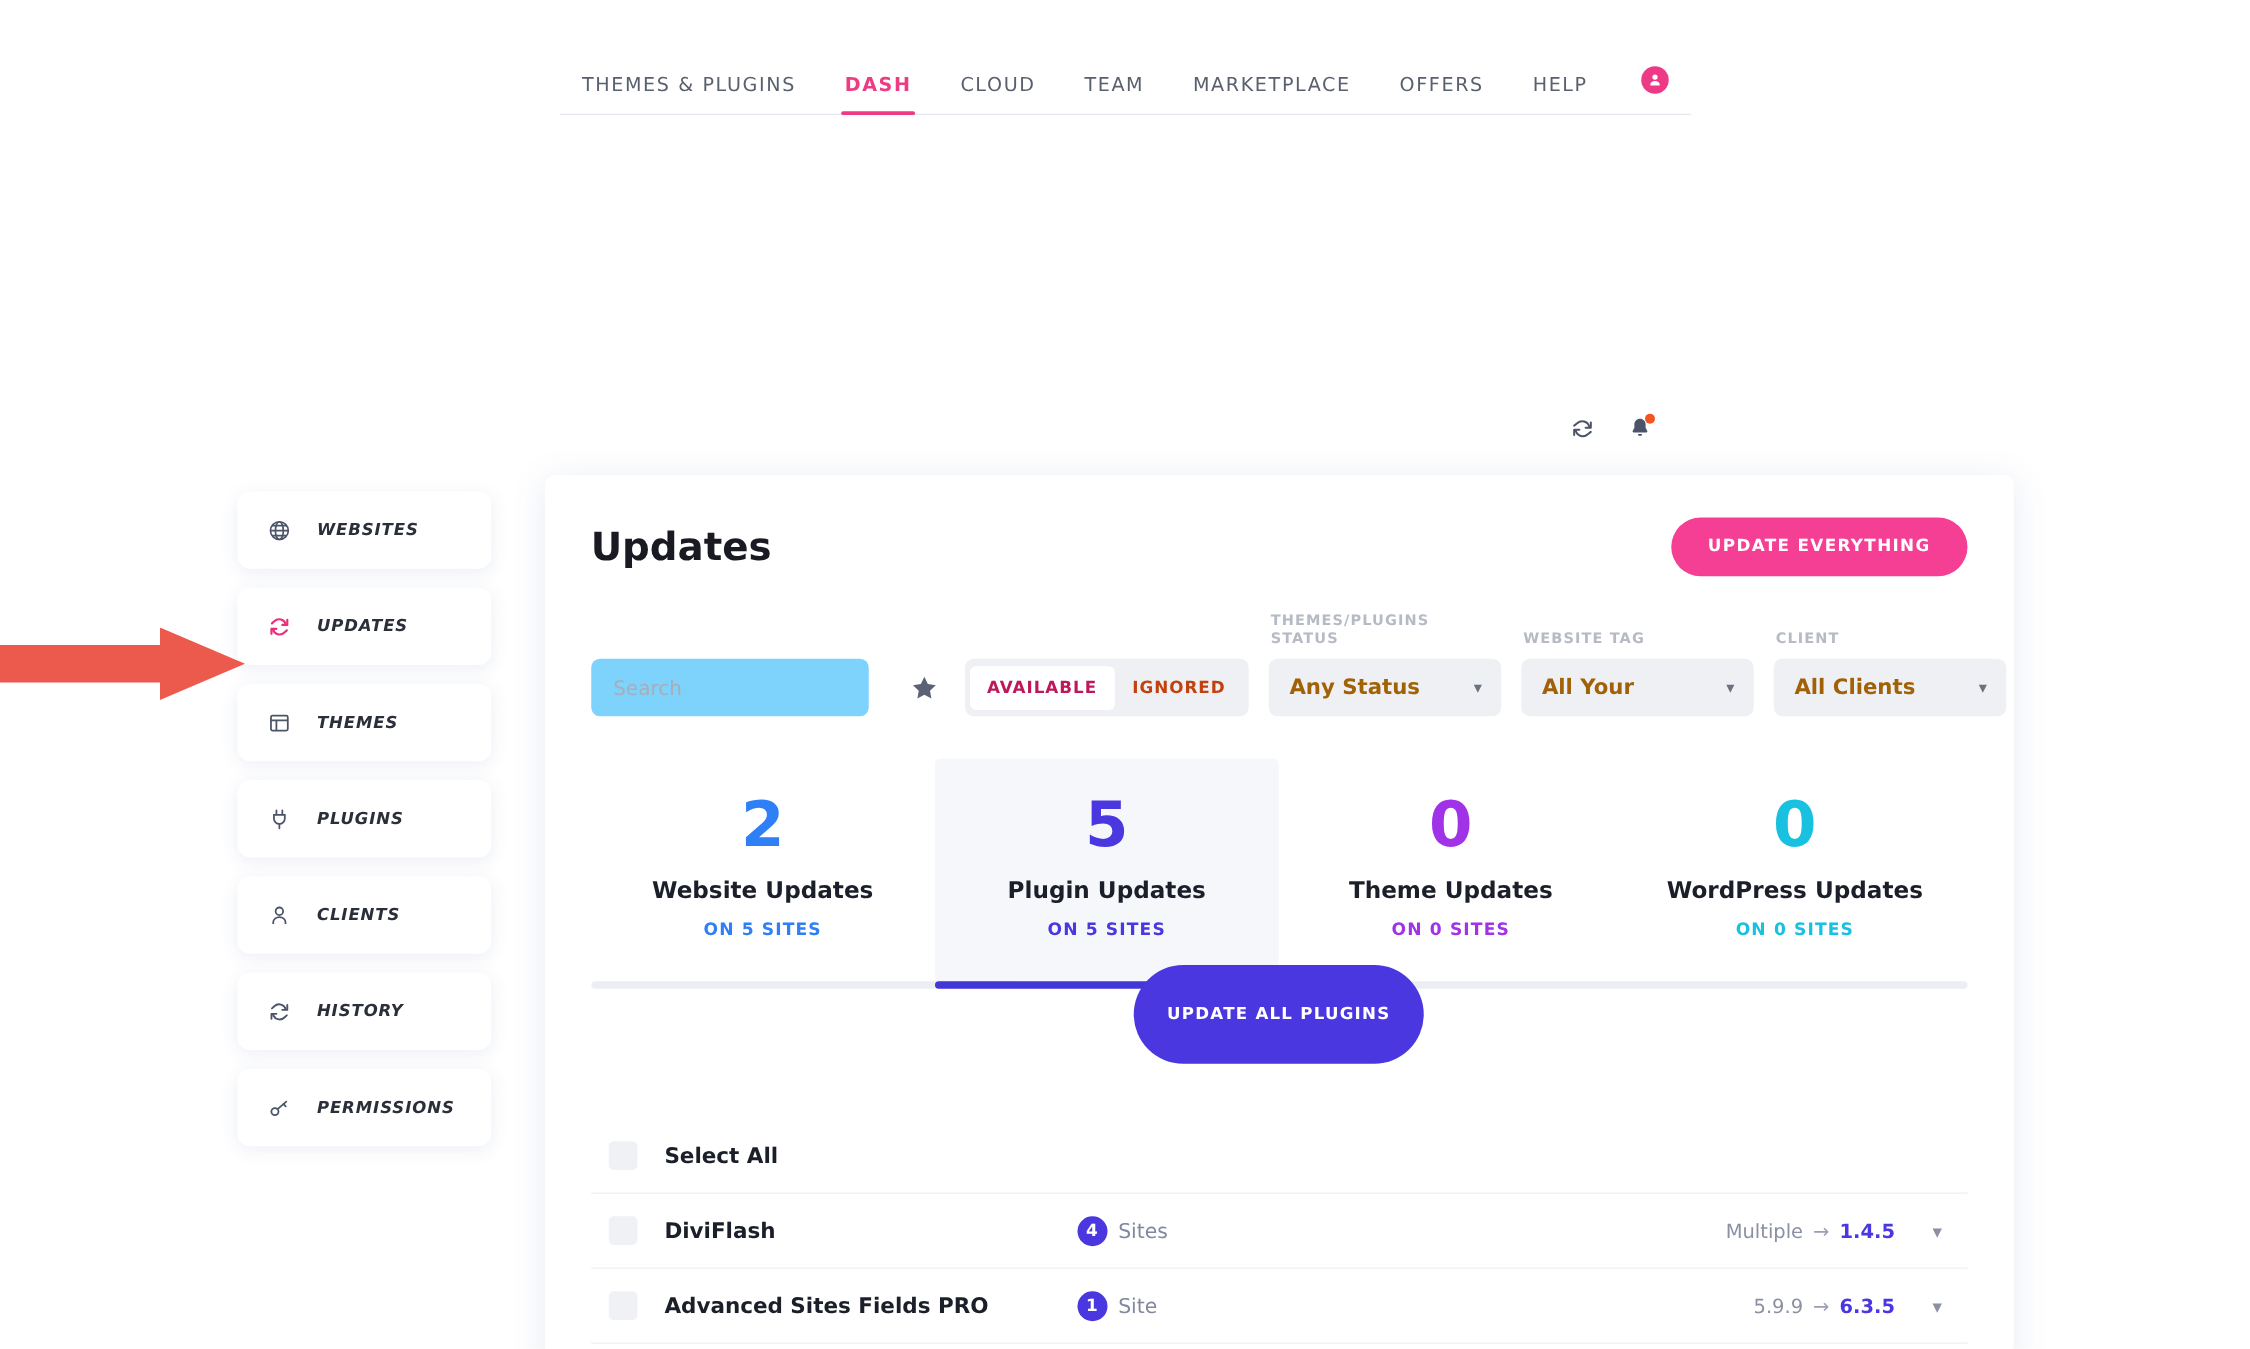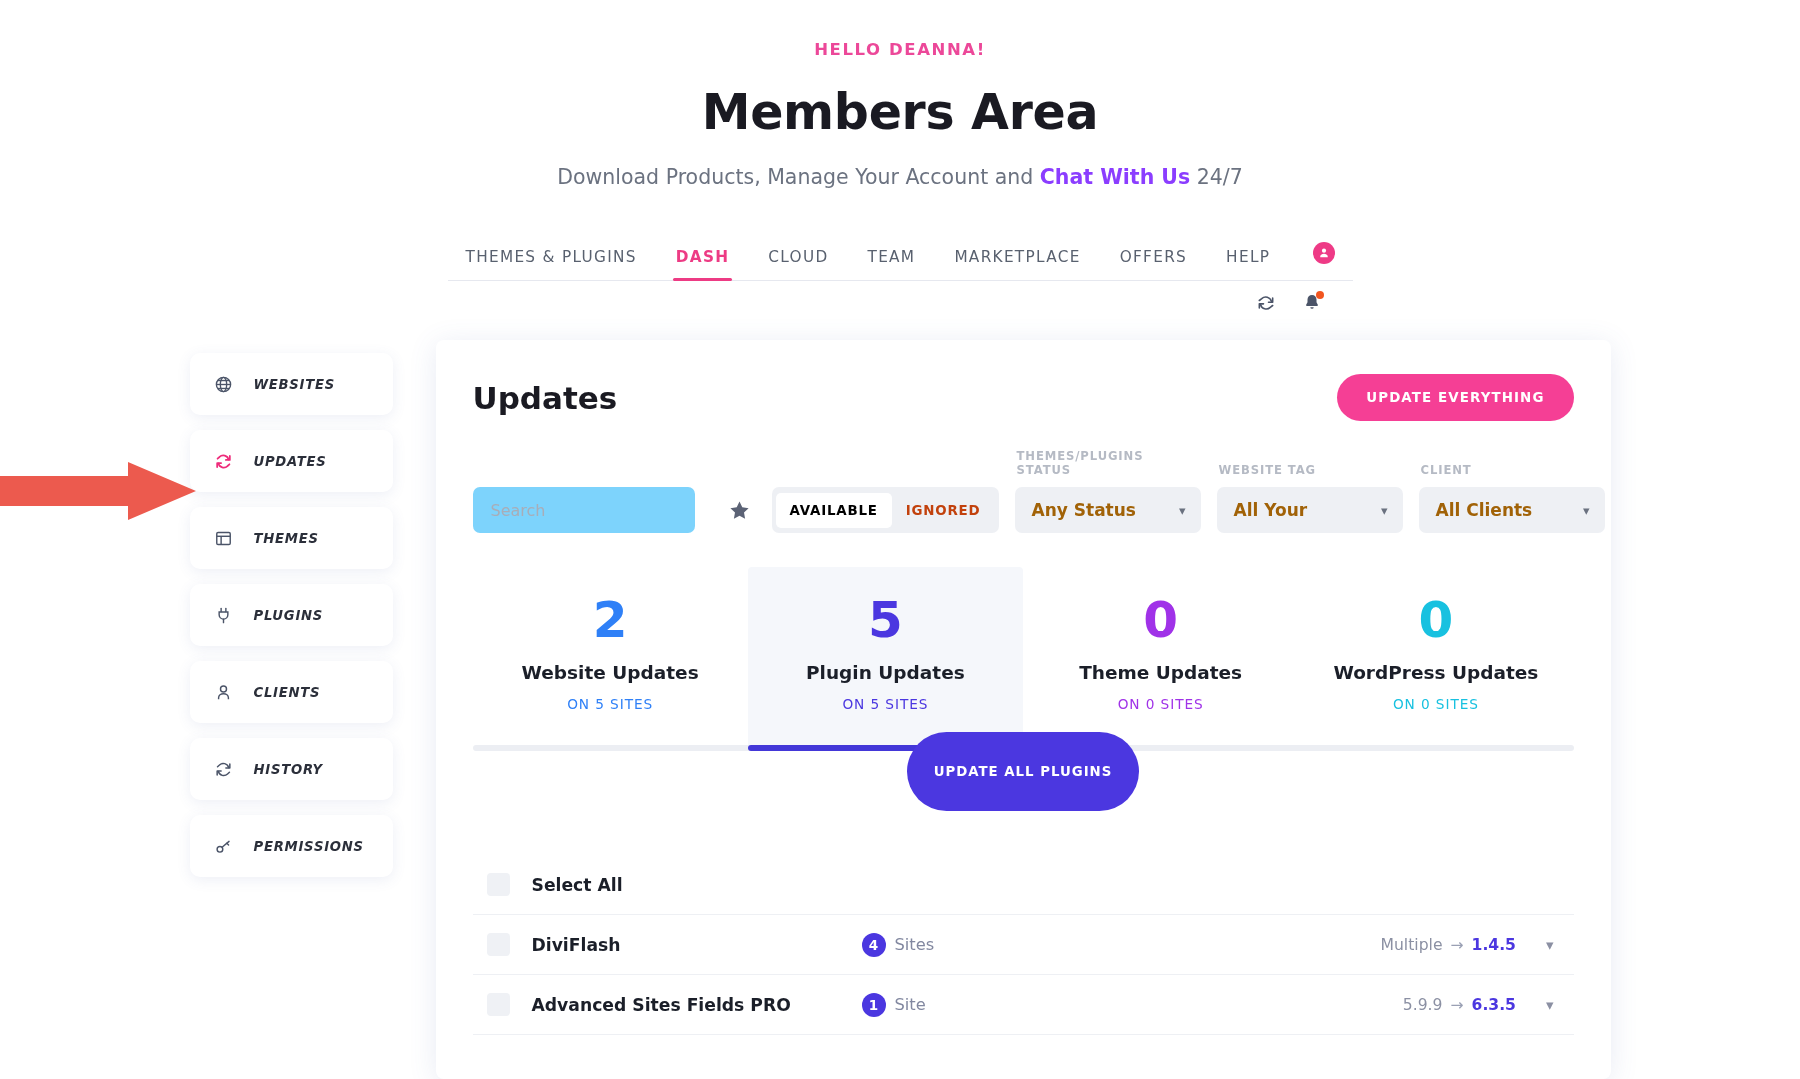--- a/index.html
+++ b/index.html
@@ -233,21 +233,21 @@
     font-weight: 700;
     letter-spacing: 0.8px;
     padding: 10px 14px;
     border-radius: 5px;
     cursor: pointer;
     text-transform: uppercase;
     color: #c2410c;
   }
   .seg div.on {
     background: #ffffff;
-    color: #000000;
+    color: #be185d;
   }
   .f-group {
     display: flex;
     flex-direction: column;
     margin-left: 16px;
   }
   .f-label {
     font-size: 11.6px;
     letter-spacing: 0.9px;
     color: #b5bac4;
@@ -296,21 +296,21 @@
   }
   .stat .lab {
     margin-top: 17px;
     font-size: 18.5px;
     font-weight: 700;
     color: #1b1f29;
   }
   .stat .sub {
     margin-top: 13px;
     font-size: 13.7px;
-    font-weight: 400;
+    font-weight: 700;
     letter-spacing: 0.9px;
     text-transform: uppercase;
   }
   .track {
     height: 6px;
     background: #eceef3;
     border-radius: 3px;
     position: relative;
     margin-top: -1px;
   }
@@ -411,25 +411,20 @@
     width: 196px;
     height: 58px;
     pointer-events: none;
   }
 </style>
 </head>
 <body>
 
 <div class="page">
 
-  <div class="hero">
-    <div class="hello">HELLO DEANNA!</div>
-    <div class="hero-title">Members Area</div>
-    <div class="hero-sub"><span>Download Products, Manage Your Account and </span><a href="#" class="chat-link">Chat With Us</a><span> 24/7</span></div>
-  </div>
 
   <div class="nav-wrap">
     <div class="nav-item">THEMES &amp; PLUGINS</div>
     <div class="nav-item active">DASH</div>
     <div class="nav-item">CLOUD</div>
     <div class="nav-item">TEAM</div>
     <div class="nav-item">MARKETPLACE</div>
     <div class="nav-item">OFFERS</div>
     <div class="nav-item">HELP</div>
     <div class="nav-avatar">

